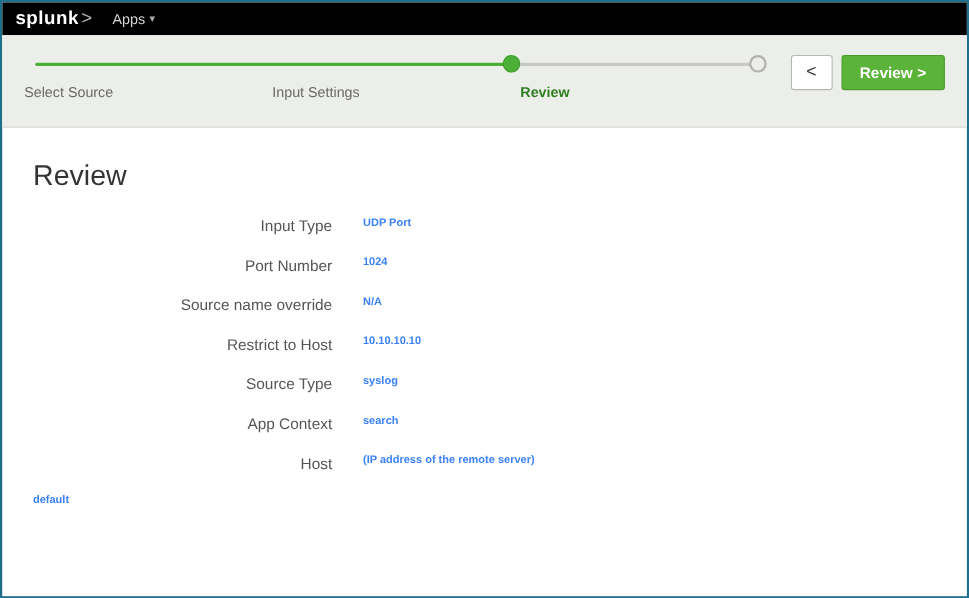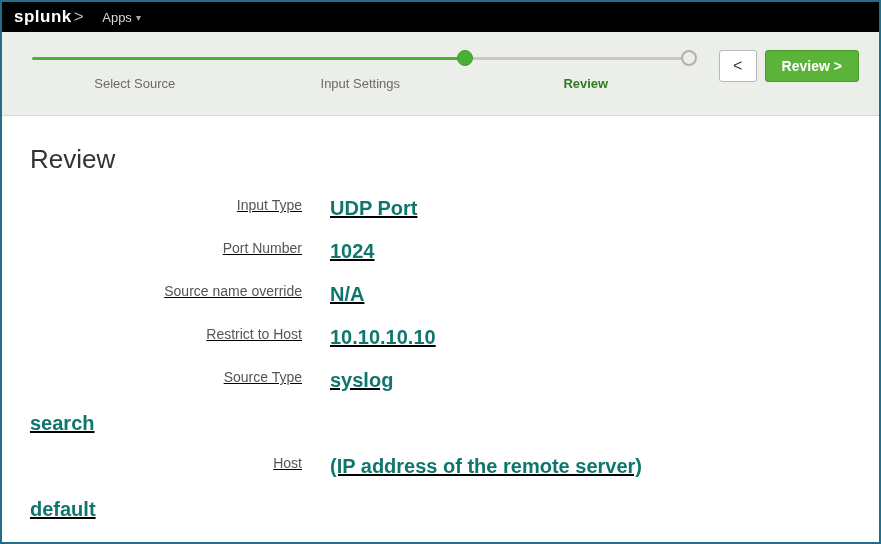--- a/index.html
+++ b/index.html
@@ -19,34 +19,34 @@
 
   .wizard { flex: 1; position: relative; padding-top: 6px; }
   .track { position: relative; height: 14px; margin: 0 10px 10px 10px; }
   .bar { position: absolute; top: 5px; height: 3px; border-radius: 2px; }
   .bar.done   { background: #4caf37; }
   .bar.future { background: #c8c8c8; }
   .node { position: absolute; top: -2px; width: 16px; height: 16px; border-radius: 50%; transform: translateX(-50%); }
   .node.current { background: #4caf37; border: 1px solid #3d9b2a; }
   .node.future  { background: #eceeea; border: 2px solid #b0b0b0; width:16px; height:16px; }
   .steps-labels { display: flex; }
-  .step-lbl { flex: 1; text-align: center; font-size: 13px; color: #6a6a6a; }
+  .step-lbl { flex: 1; font-size: 13px; color: #6a6a6a; }
   .step-lbl.current { color: #2e7d1f; font-weight: 600; }
 
   .actions { display: flex; gap: 8px; align-items: center; margin-left: 20px; margin-top: 4px; }
   .btn-back { width: 38px; height: 32px; background: #fff; border: 1px solid #b7b7b7; border-radius: 3px; display: flex; align-items: center; justify-content: center; cursor: pointer; font-size: 16px; color: #333; }
   .btn-submit { height: 32px; padding: 0 16px; background: #5cb33a; border: 1px solid #4a9a2a; border-radius: 3px; color: #fff; font-size: 14px; font-weight: 600; display: flex; align-items: center; gap: 4px; cursor: pointer; }
   .btn-submit .chev { font-weight: 700; }
 
   
   .content { padding: 28px 28px; }
   .section-title { font-size: 26px; font-weight: 300; color: #333; margin-bottom: 22px; }
-  .kv { display: flex; margin-bottom: 20px; text-decoration: underline; }
+  .kv { display: flex; margin-bottom: 20px; }
   .kv .k { width: 300px; text-align: right; padding-right: 28px; color: #555; font-size: 14px; }
-  .kv .v { font-weight: 700; color: #0f766e; font-size: 20px; }
+  .kv .v { font-weight: 700; color: #3b82f6; font-size: 10px; }
 </style>
 </head>
 <body>
 <div class="frame">
 
 <div class="topbar">
   <div class="brand">
     <span>splunk</span>
         <span class="gt">&gt;</span>
   </div>
@@ -100,20 +100,21 @@
   </div>
   <div class="kv">
     <div class="k">Restrict to Host</div>
     <div class="v">10.10.10.10</div>
   </div>
   <div class="kv">
     <div class="k">Source Type</div>
     <div class="v">syslog</div>
   </div>
   <div class="kv">
+    <div class="k">App Context</div>
     <div class="v">search</div>
   </div>
   <div class="kv">
     <div class="k">Host</div>
     <div class="v">(IP address of the remote server)</div>
   </div>
   <div class="kv">
     <div class="v">default</div>
   </div>
 </div>

